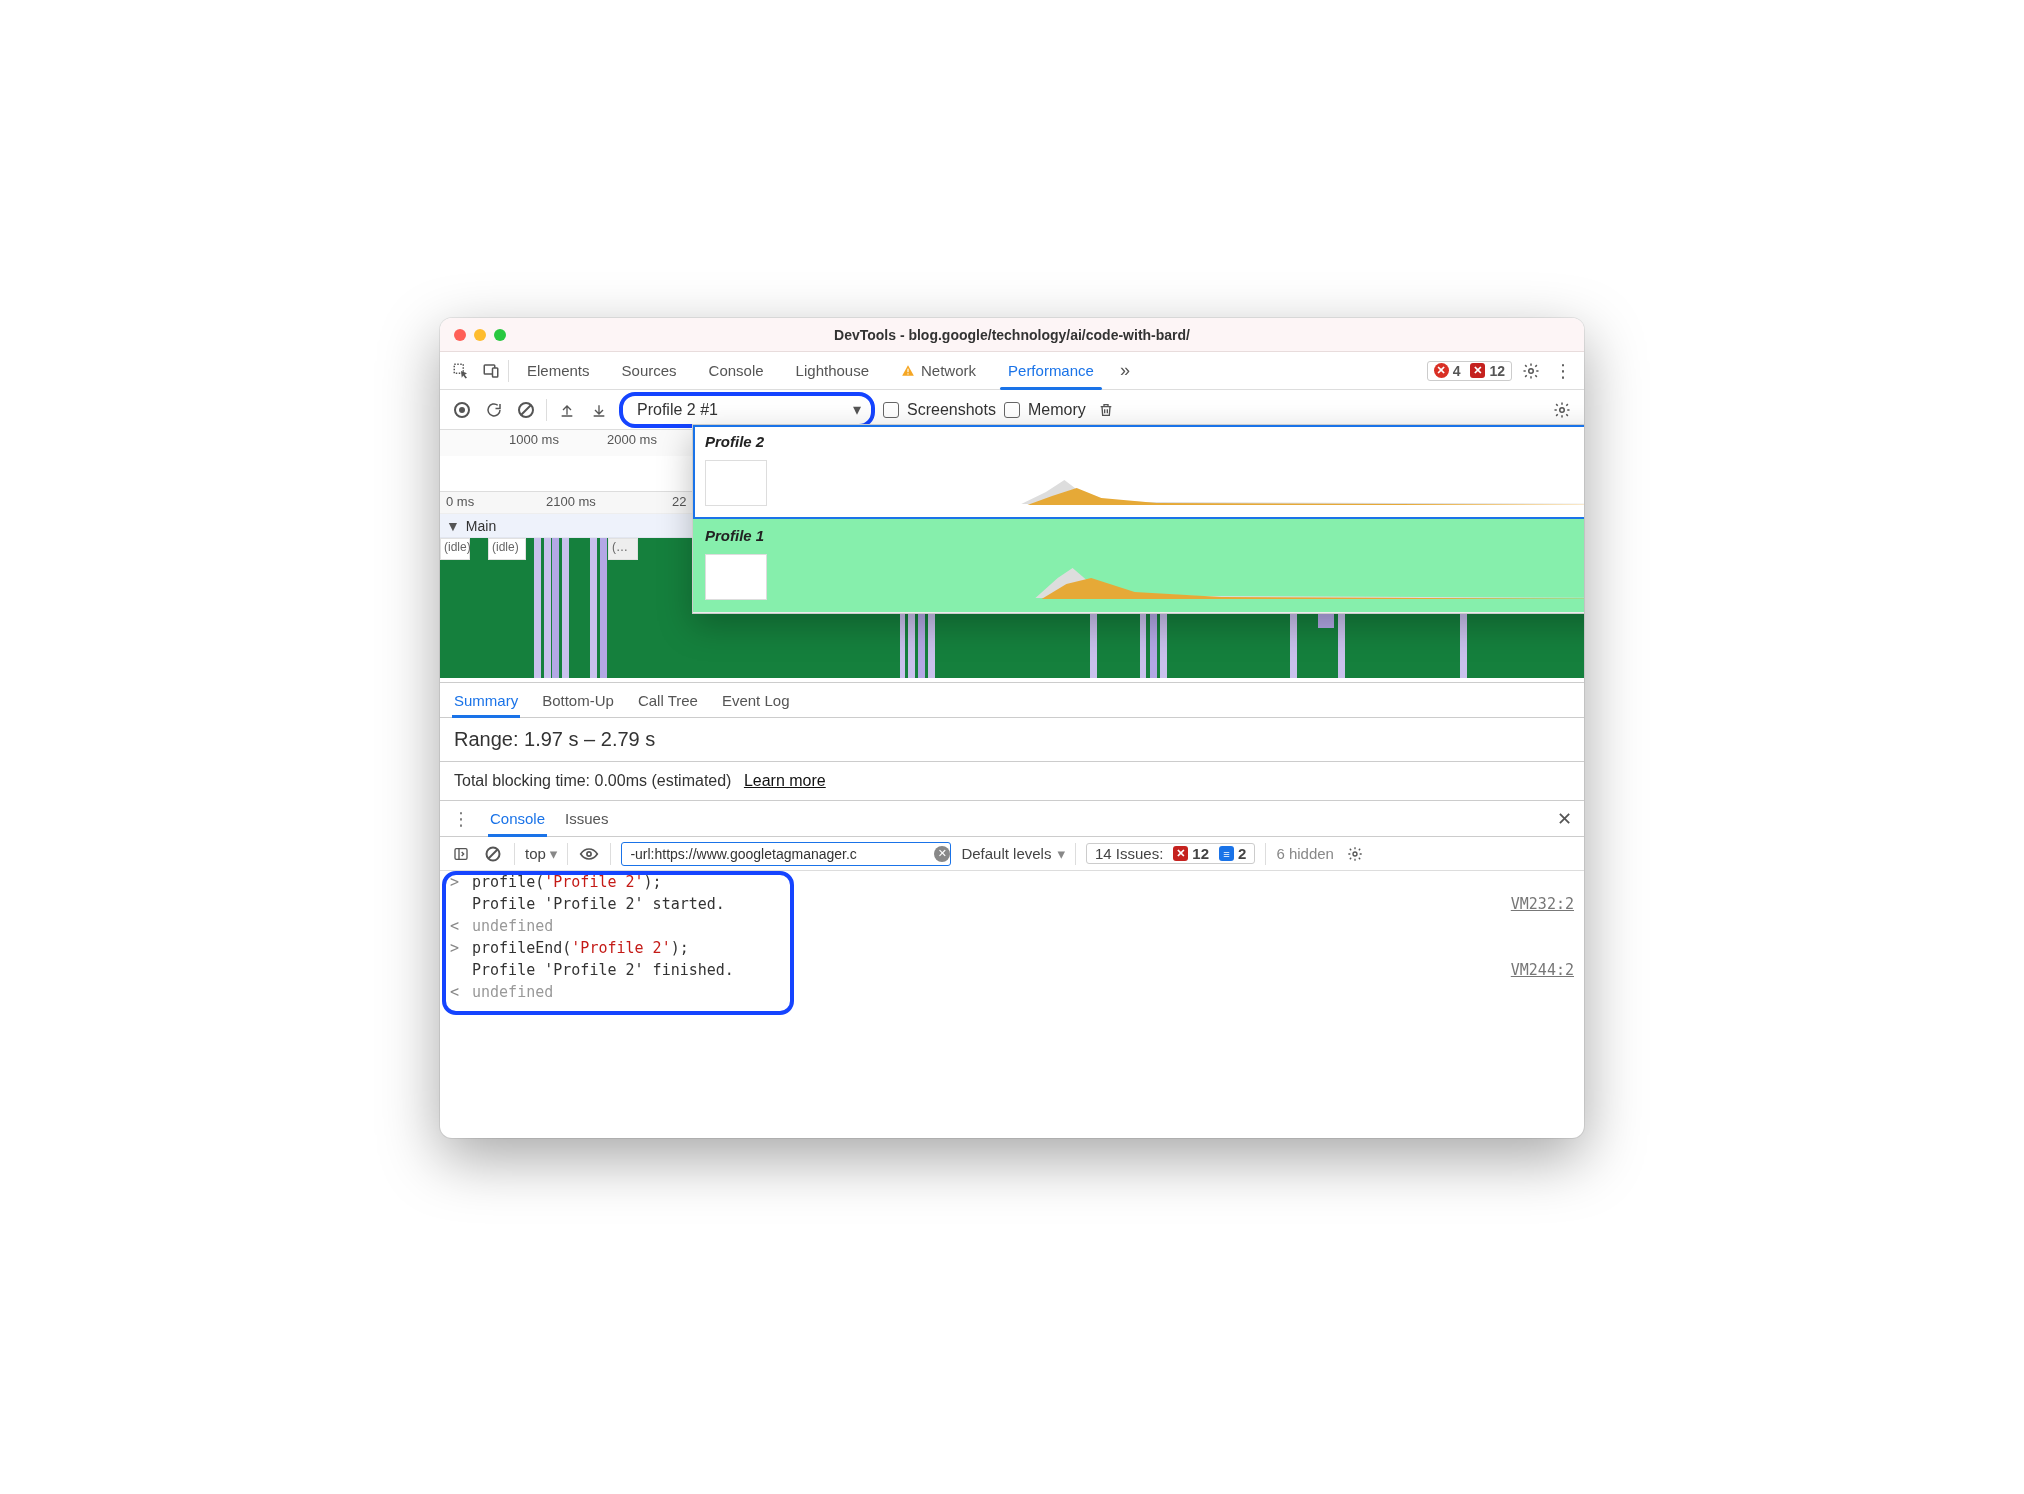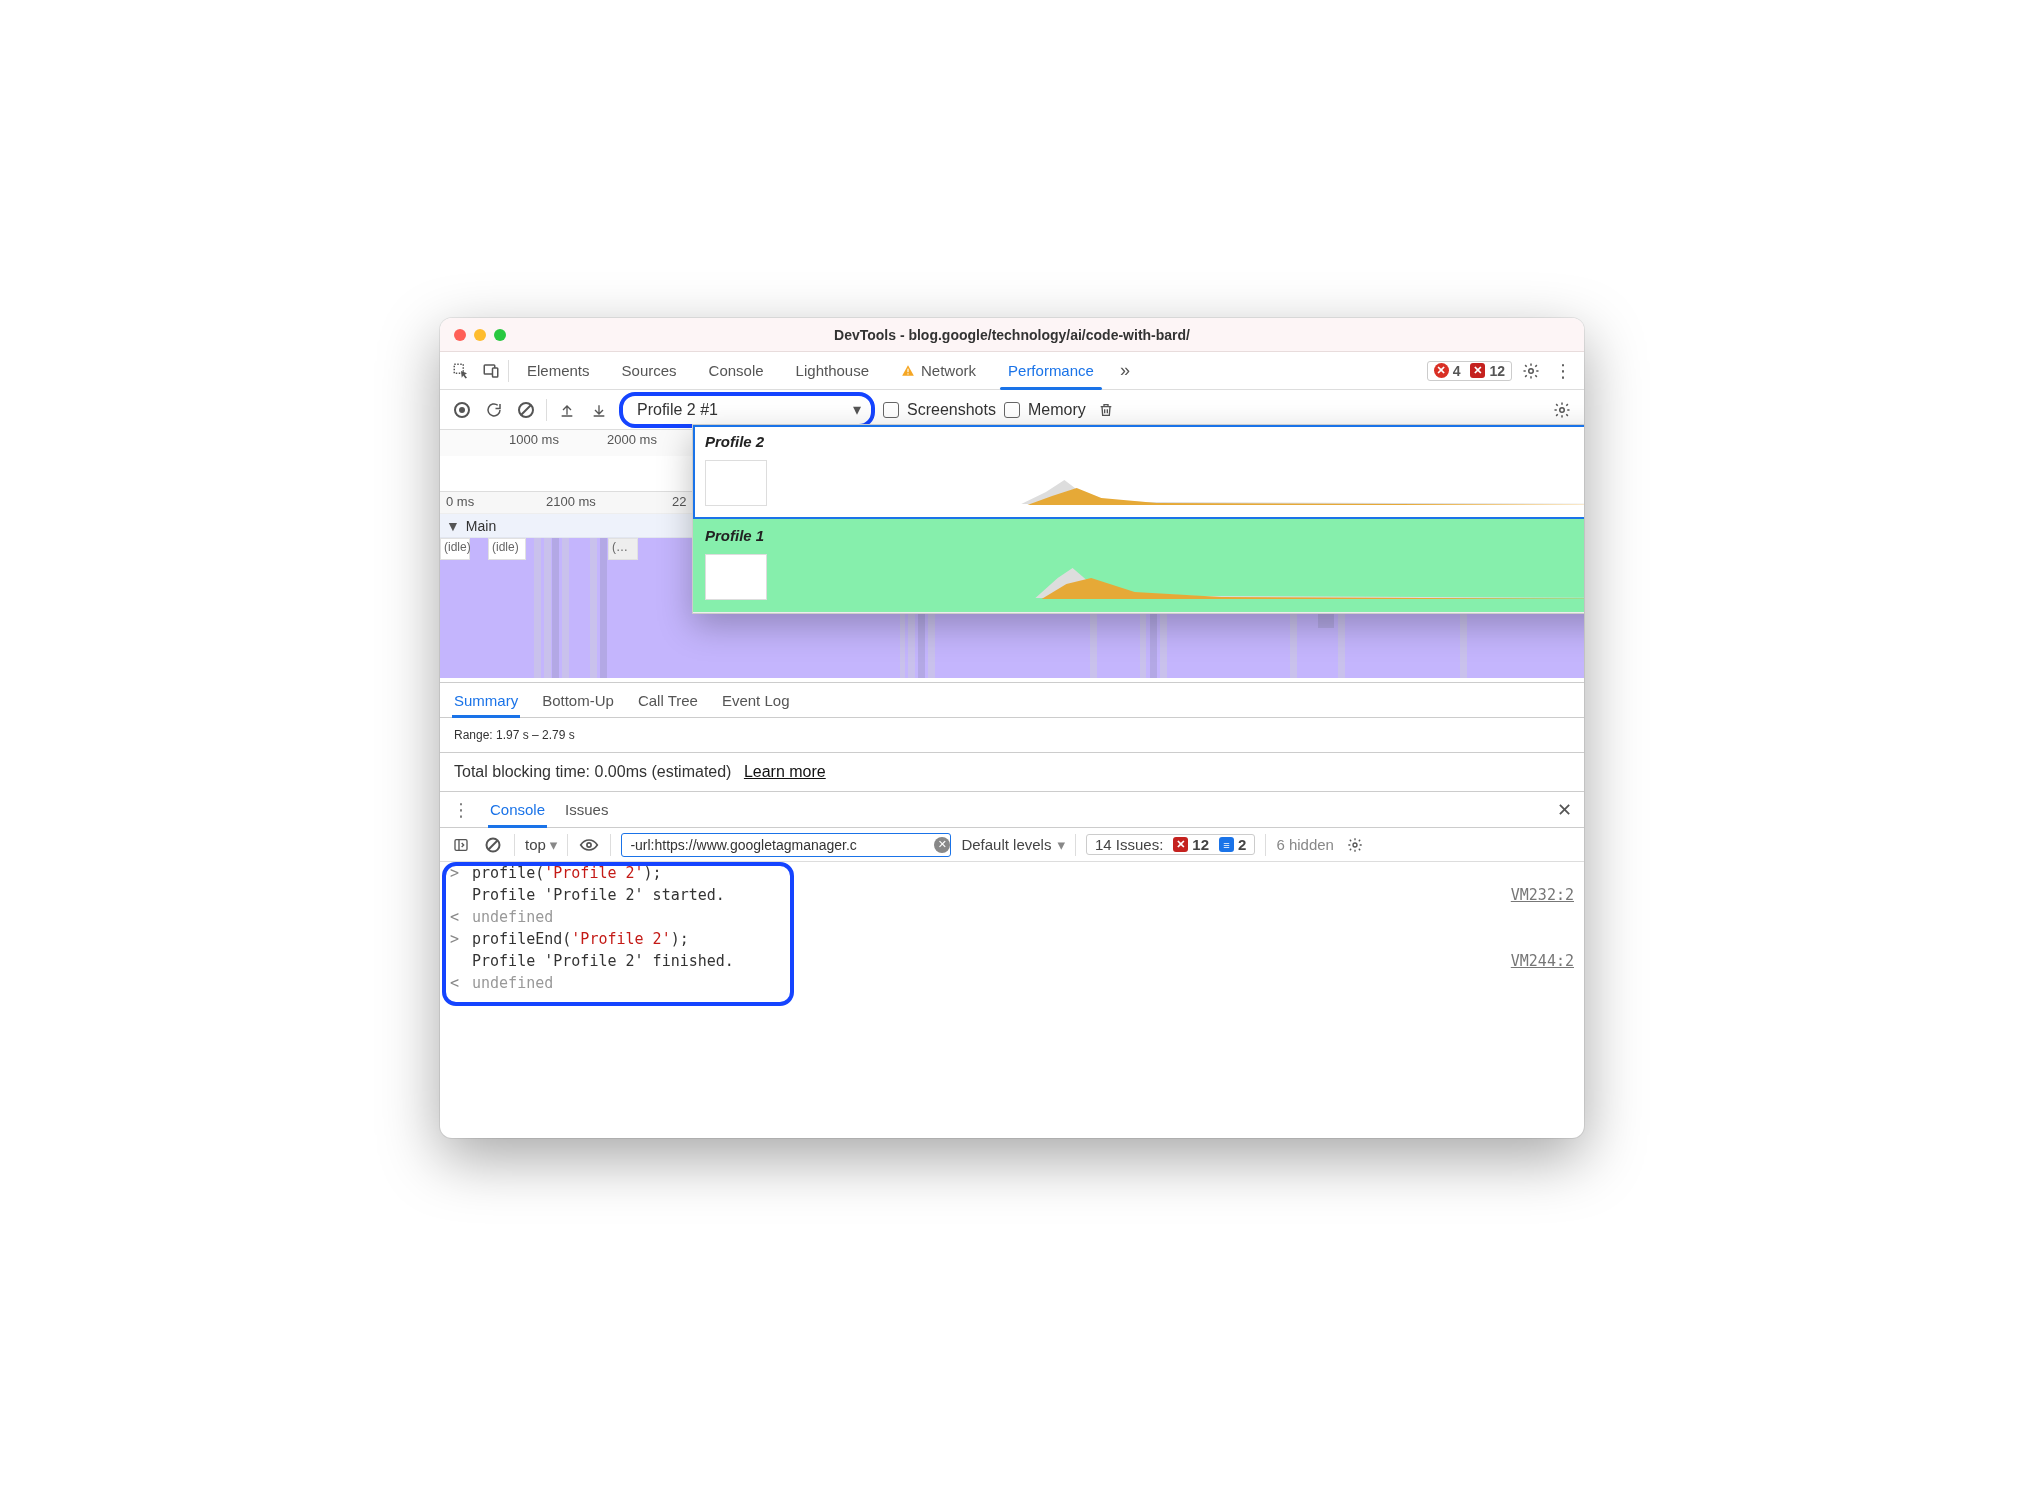--- a/index.html
+++ b/index.html
@@ -100,21 +100,21 @@
   .ovlabels { position:absolute; top:2px; left:0; right:44px; display:flex; }
   .ovlabels span { width:128px; text-align:center; }
   .rightlabels { position:absolute; right:0; top:0; width:44px; display:flex; flex-direction:row; font-weight:600; color:#666; border-left:1px solid #ddd; }
   .rightlabels div { height:28px; display:flex; align-items:center; justify-content:center; border-bottom:1px solid #eee; background:#f1f1f1; }
 
   
   .trackview { height: 190px; position:relative; background:#fff; overflow:hidden; }
   .ruler { height:22px; background:#f7f7f7; border-bottom:1px solid #eee; font-size:13px; color:#555; position:relative; }
   .ruler span { position:absolute; top:2px; }
   .mainrow { height:24px; background:#eef2fb; border-bottom:1px solid #e2e6f0; display:flex; align-items:center; font-size:14px; color:#333; padding-left:6px; gap:6px; }
-  .flame { position:relative; height:140px; background:#c4b5fd; }
+  .flame { position:relative; height:140px; background:#15803d; }
   .idleblk { position:absolute; top:0; height:22px; background:#fff; border:1px solid #e1e1e1; font-size:12px; color:#666; padding:1px 3px; }
   .stripe { position:absolute; top:0; bottom:0; width:7px; background:#c9c1ec; }
   .stripe.d { background:#b3a8e5; }
   .stripe.tall { top:0; height:90px; }
 
   
   .profdrop {
     position:absolute; left:252px; top:106px; width:964px;
     background:#86efac; border:1px solid #ccc; box-shadow:0 12px 32px rgba(0,0,0,.25);
     z-index:50;
@@ -129,21 +129,21 @@
   .thumbbox { width:62px; height:46px; border:1px solid #ddd; background:#fff; }
   .spark { flex:1; height:46px; position:relative; }
   .spark svg { width:100%; height:100%; }
 
   
   .subtabs { height:36px; display:flex; align-items:center; gap:24px; padding:0 14px; border-top:1px solid #ccc; border-bottom:1px solid #ccc; font-size:15px; color:#555; }
   .subtabs .st { height:100%; display:flex; align-items:center; position:relative; }
   .subtabs .st.active { color:#1a73e8; }
   .subtabs .st.active::after { content:""; position:absolute; left:-2px; right:-2px; bottom:-1px; height:3px; background:#1a73e8; }
 
-  .summary { padding:10px 14px; font-size:12px; color:#333; border-bottom:1px solid #ccc; }
+  .summary { padding:10px 14px; font-size:20px; color:#333; border-bottom:1px solid #ccc; }
   .blocking { padding:10px 14px; font-size:16px; color:#333; border-bottom:1px solid #ccc; }
   .blocking a { color:#111; text-decoration:underline; margin-left:8px; }
 
   
   .drawtabs { height:36px; display:flex; align-items:center; gap:20px; padding:0 12px; border-bottom:1px solid #ccc; font-size:15px; color:#555; position:relative; }
   .drawtabs .kebab { color:#777; font-size:18px; }
   .drawtabs .dt { height:100%; display:flex; align-items:center; position:relative; }
   .drawtabs .dt.active { color:#1a73e8; }
   .drawtabs .dt.active::after { content:""; position:absolute; left:-2px; right:-2px; bottom:-1px; height:3px; background:#1a73e8; }
   .drawtabs .closex { position:absolute; right:12px; color:#555; font-size:18px; }

